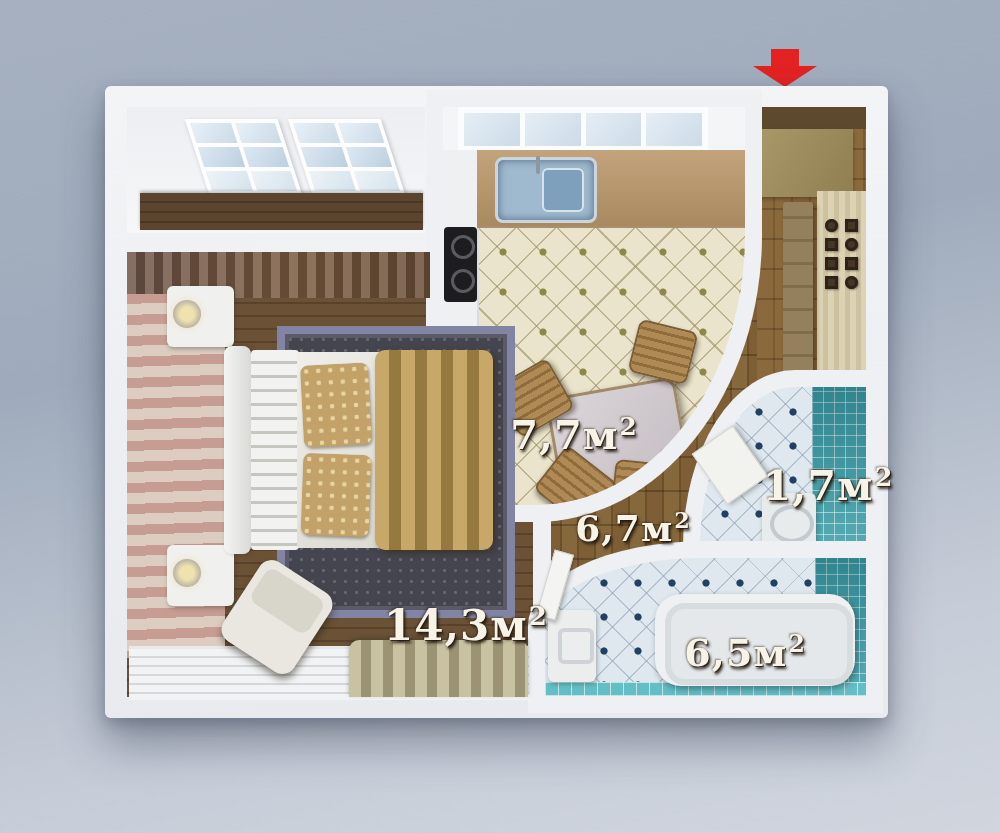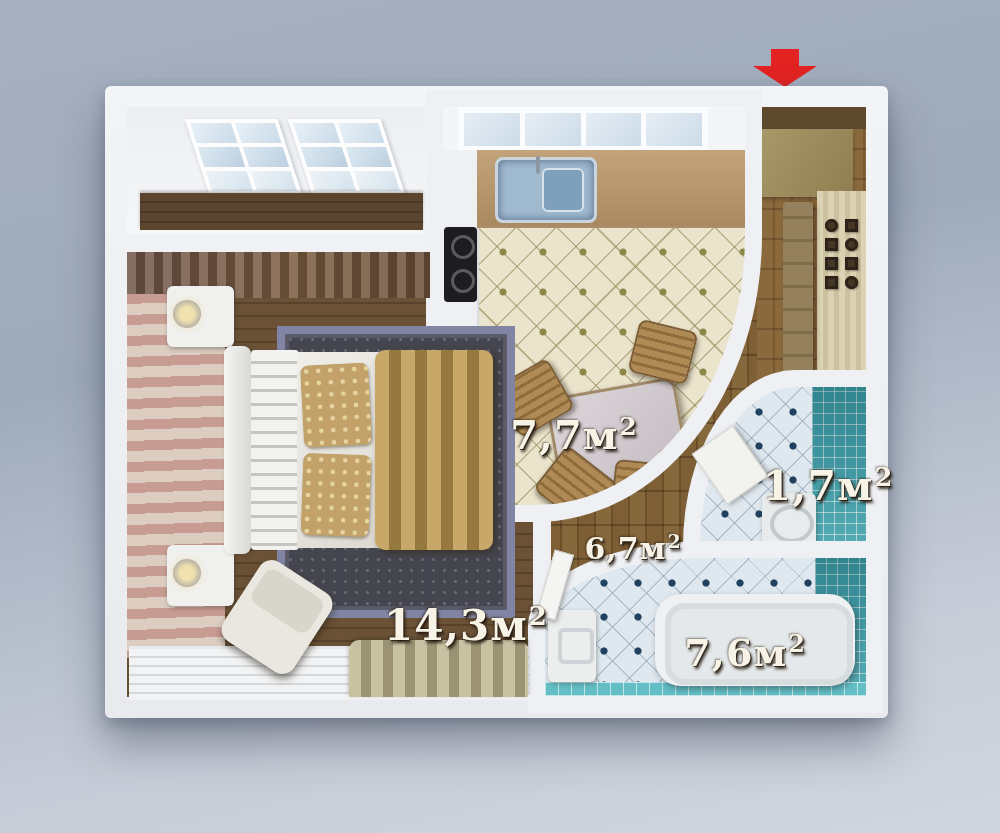--- a/index.html
+++ b/index.html
@@ -192,27 +192,27 @@
         <div class="abs" style="left:8px;top:8px;width:68px;height:40px;border-radius:10px;background:#d8d6cb;"></div>
       </div>
     </div>
 
     <div class="abs" style="left:440px;top:465px;width:18px;height:66px;transform:rotate(16deg);background:#f4f4f2;border:1px solid #cfcfcb;box-shadow:2px 2px 4px rgba(30,30,30,.35);"></div>
     <div class="abs" style="left:600px;top:348px;width:48px;height:60px;transform:rotate(-35deg);background:#f2f2ef;border:1px solid #d3d3cf;box-shadow:2px 2px 5px rgba(30,30,30,.35);"></div>
 
     <div class="area" style="left:469px;top:348px;font-size:40px;">
       <span>7,7</span><span>м</span><sup>2</sup>
     </div>
-    <div class="area" style="left:528px;top:462px;font-size:30px;">
+    <div class="area" style="left:528px;top:442px;font-size:36px;">
       <span>6,7</span><span>м</span><sup>2</sup>
     </div>
     <div class="area" style="left:361px;top:539px;font-size:42px;">
       <span>14,3</span><span>м</span><sup>2</sup>
     </div>
     <div class="area" style="left:640px;top:566px;font-size:38px;">
-      <span>7,6</span><span>м</span><sup>2</sup>
+      <span>6,5</span><span>м</span><sup>2</sup>
     </div>
     <div class="area" style="left:723px;top:400px;font-size:41px;">
       <span>1,7</span><span>м</span><sup>2</sup>
     </div>
 
   </div>
 </div>
 
 </body></html>

